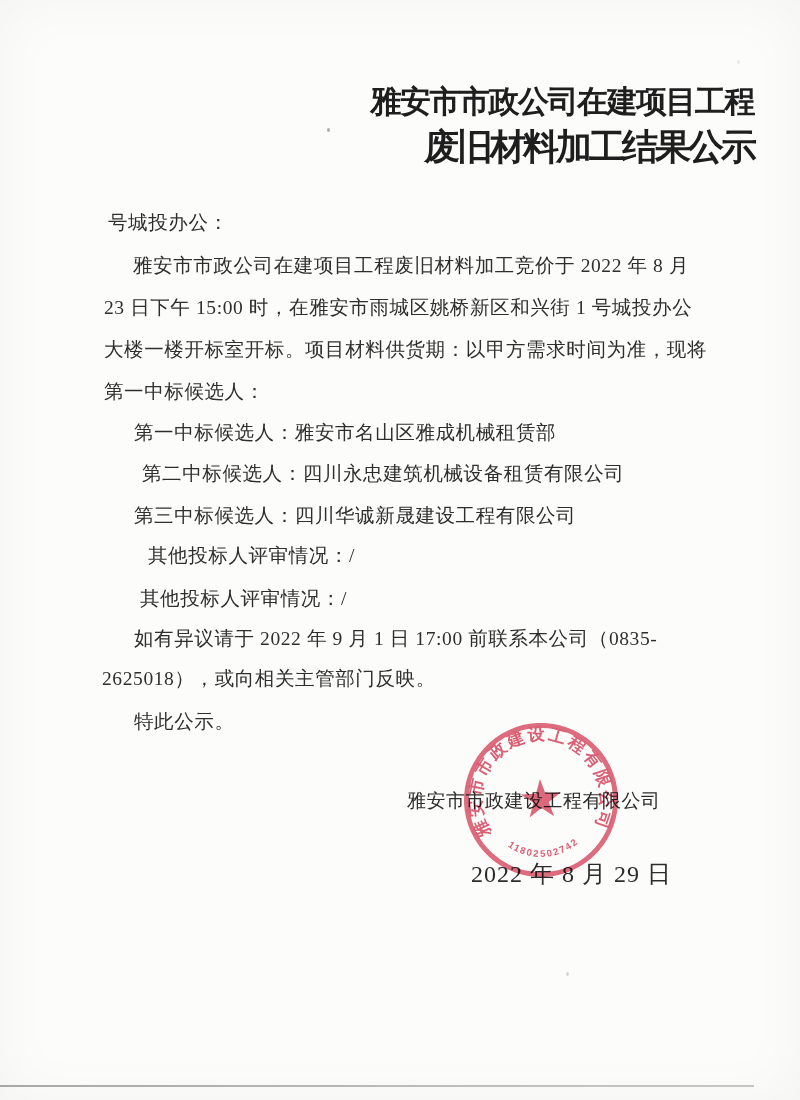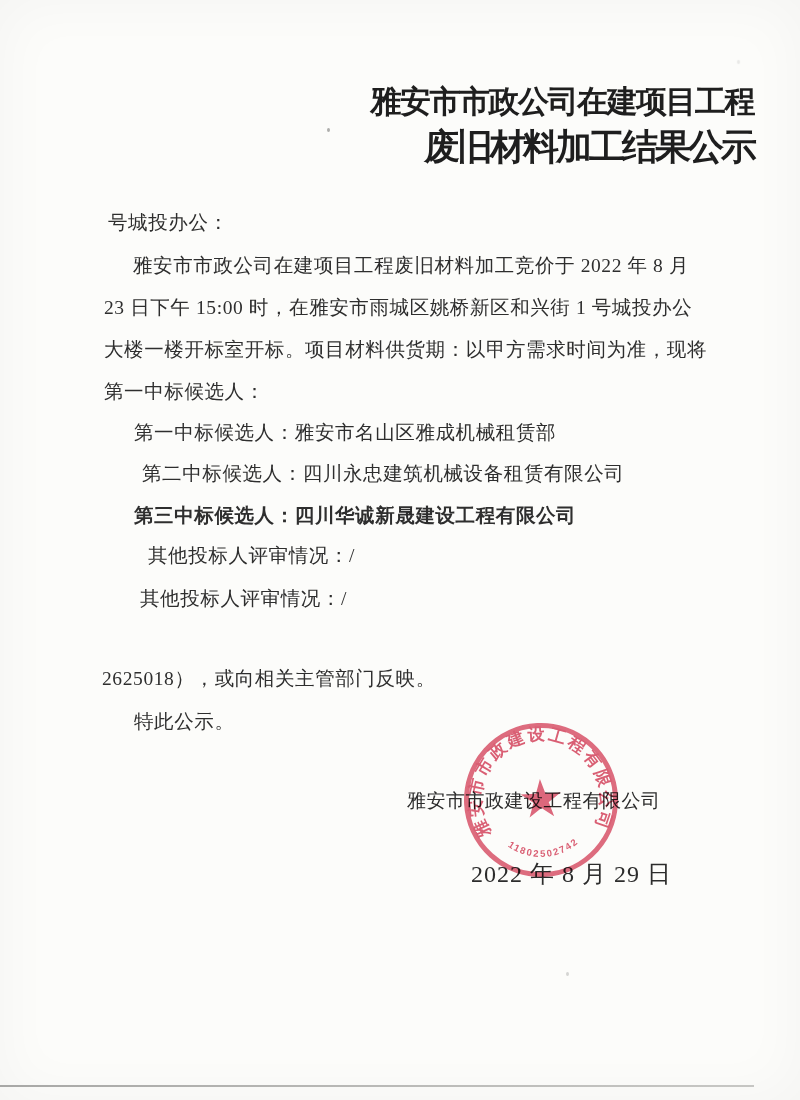--- a/index.html
+++ b/index.html
@@ -26,21 +26,21 @@
     font-size:19.5px;line-height:1.22;
     letter-spacing:0.6px;color:#2e2e2e;
   }
   .salutation{top:211px;left:108px;}
   .y0{top:254px;left:133px;text-align:center;}
   .y1{top:296px;left:104px;}
   .y2{top:338px;left:104px;}
   .y3{top:380px;left:104px;}
   .y4{top:421px;left:134px;}
   .y5{top:462px;left:142px;}
-  .y6{top:504px;left:134px;font-weight:bold;}
+  .y6{top:504px;left:134px;}
   .y7{top:544px;left:148px;}
   .y8{top:587px;left:140px;}
   .y9{top:627px;left:134px;}
   .y10{top:667px;left:102px;}
   .y11{top:710px;left:134px;}
   .sig-company{
     position:absolute;top:788px;left:407px;
     font-size:19px;letter-spacing:0.5px;white-space:pre;color:#2c2c2c;
   }
   .sig-date{
@@ -78,20 +78,21 @@
 
   <div class="bline y0">雅安市市政公司在建项目工程废旧材料加工竞价于 2022 年 8 月</div>
   <div class="bline y1">23 日下午 15:00 时，在雅安市雨城区姚桥新区和兴街 1 号城投办公</div>
   <div class="bline y2">大楼一楼开标室开标。项目材料供货期：以甲方需求时间为准，现将</div>
   <div class="bline y3">第一中标候选人：</div>
   <div class="bline y4">第一中标候选人：雅安市名山区雅成机械租赁部</div>
   <div class="bline y5">第二中标候选人：四川永忠建筑机械设备租赁有限公司</div>
   <div class="bline y6">第三中标候选人：四川华诚新晟建设工程有限公司</div>
   <div class="bline y7">其他投标人评审情况：/</div>
   <div class="bline y8">其他投标人评审情况：/</div>
+  <div class="bline y9">如有异议请于 2022 年 9 月 1 日 17:00 前联系本公司（0835-</div>
   <div class="bline y10">2625018），或向相关主管部门反映。</div>
   <div class="bline y11">特此公示。</div>
 
   <div class="sig-company">雅安市市政建设工程有限公司</div>
   <div class="sig-date">2022 年 8 月 29 日</div>
 
   <svg class="seal" viewBox="0 0 160 160" xmlns="http://www.w3.org/2000/svg">
     <defs>
       <path id="sealTopArc" d="M 30.9,114.4 A 60,60 0 1,1 129.1,114.4" fill="none"></path>
       <path id="sealBottomArc" d="M 41.9,122.4 A 57,57 0 0,0 118.1,122.4" fill="none"></path>

